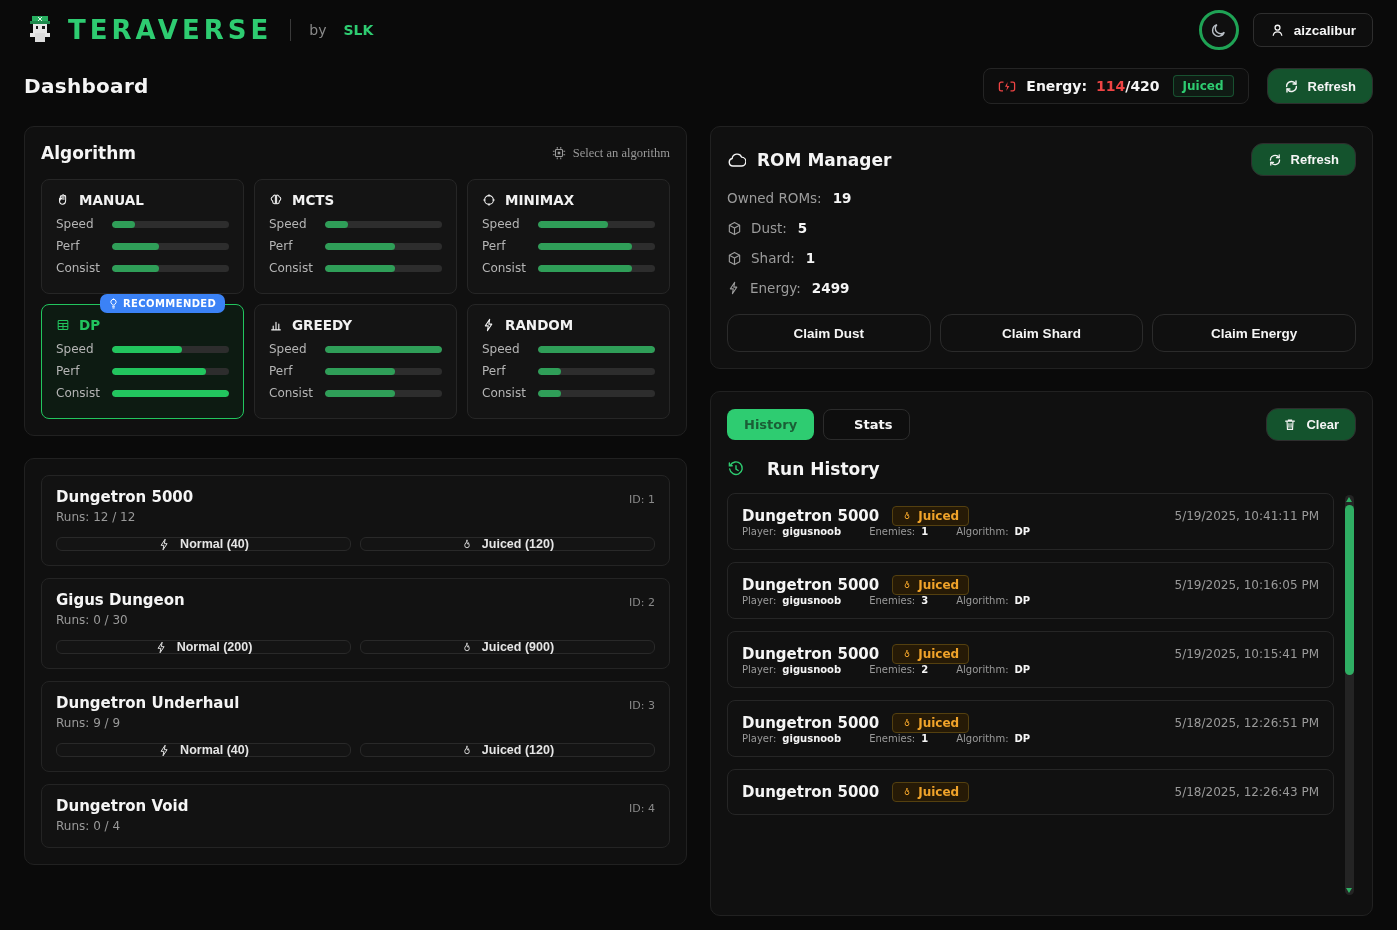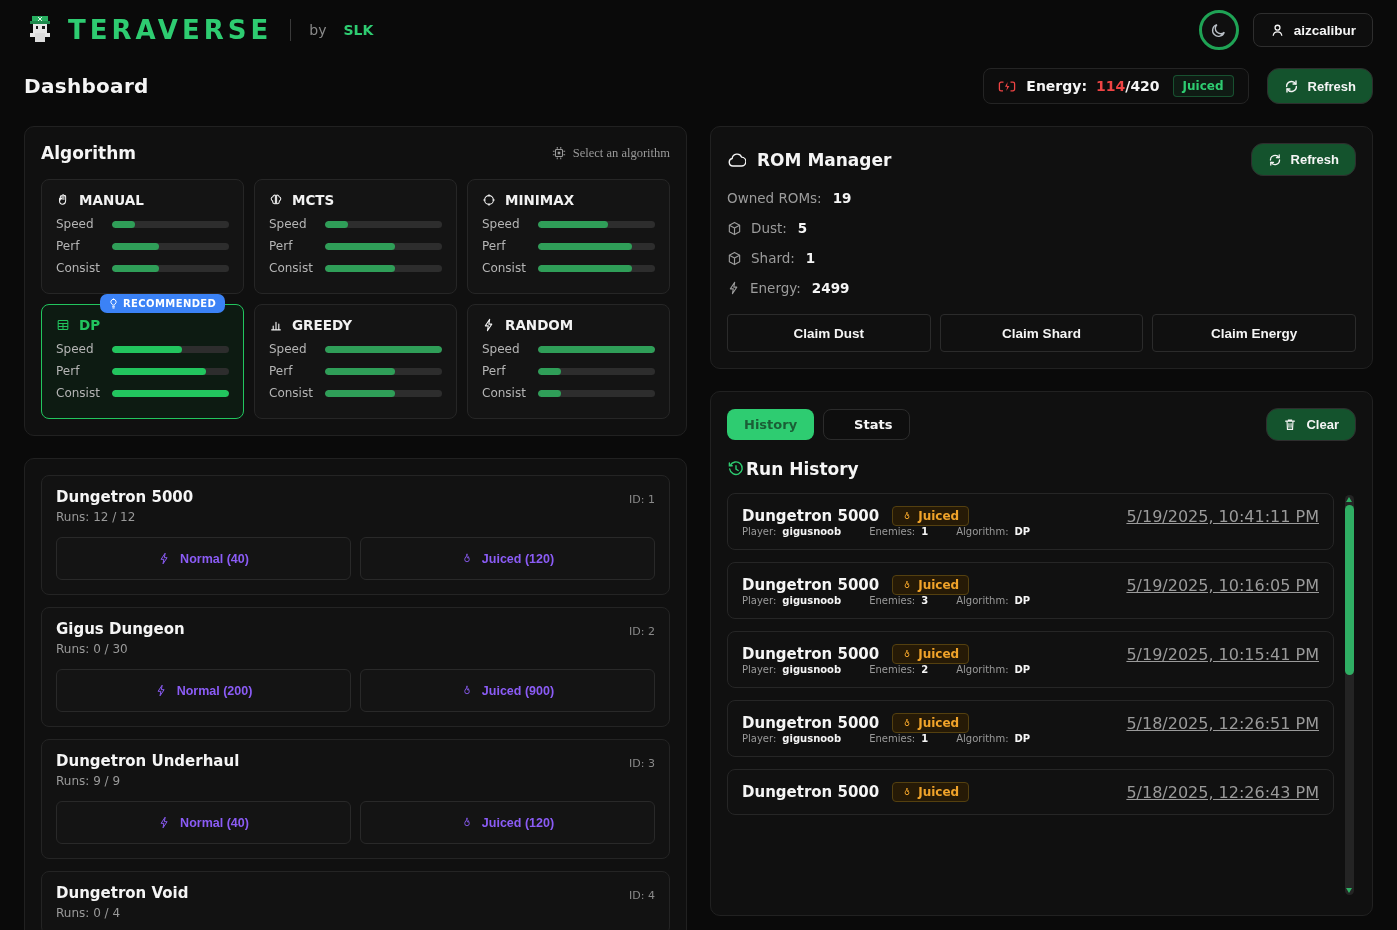--- a/index.html
+++ b/index.html
@@ -59,45 +59,45 @@
   .selected .bar-fill { background:#22c55e; }
 
   
   .dungeon-card { border:1px solid #242424; background:#121212; border-radius:8px; padding:12px 14px 14px; margin-bottom:12px; }
   .dungeon-card:last-child { margin-bottom:0; }
   .dungeon-top { display:flex; justify-content:space-between; align-items:flex-start; }
   .dungeon-name { font-size:15px; font-weight:800; }
   .dungeon-id { color:#8a8a8a; font-size:11px; padding-top:5px; }
   .dungeon-runs { color:#9a9a9a; font-size:12px; margin-top:4px; }
   .dungeon-btns { display:flex; gap:9px; margin-top:13px; }
-  .run-btn { flex:1; height:43px; display:flex; align-items:center; justify-content:center; gap:9px;
-    border-radius:6px; font-size:12.5px; font-weight:700; border:1px solid #292929; background:#141414; color:#8b5cf6; cursor:pointer; }
+  .run-btn { flex:1; height:14px; display:flex; align-items:center; justify-content:center; gap:9px;
+    border-radius:6px; font-size:12.5px; font-weight:700; border:1px solid #292929; background:#141414; color:#e5e5e5; cursor:pointer; }
 
   
   .rom-title-wrap { display:flex; align-items:center; gap:11px; font-size:17px; font-weight:800; }
   .rom-row { display:flex; align-items:center; gap:9px; margin:14px 0; font-size:13.5px; color:#9c9c9c; }
   .rom-row .val { color:#f5f5f5; font-weight:700; margin-left:2px; }
   .claim-row { display:flex; gap:9px; margin-top:18px; }
-  .claim-btn { flex:1; height:38px; border:1px solid #2b2b2b; border-radius:4px; background:#101010;
+  .claim-btn { flex:1; height:38px; border:1px solid #2b2b2b; border-radius:12px; background:#101010;
     color:#f5f5f5; font-weight:700; font-size:13.5px; cursor:pointer; }
 
   
   .tabs-row { display:flex; align-items:center; margin-bottom:18px; }
   .tab { height:31px; padding:0 17px; border-radius:8px; font-weight:700; font-size:13px; display:flex; align-items:center; cursor:pointer; }
   .tab.active { background:#2ecc71; color:#1b5e36; }
   .tab.inactive { border:1px solid #2b2b2b; color:#f5f5f5; margin-left:9px; background:#0e0e0e;padding-left:30px; }
   .tabs-row .spacer { flex:1; }
-  .rh-head { display:flex; align-items:center; gap:1px; font-size:17px; font-weight:800; margin-bottom:14px; }
+  .rh-head { display:flex; align-items:center; gap:22px; font-size:17px; font-weight:800; margin-bottom:14px; }
   .run-list { position:relative; height:406px; overflow:hidden; padding-right:22px; }
   .run-card { border:1px solid #262626; border-radius:8px; padding:12px 14px; margin-bottom:12px; background:#111111; }
   .run-top { display:flex; align-items:center; }
   .run-name { font-size:15px; font-weight:800; }
   .juiced-tag { display:flex; align-items:center; gap:6px; margin-left:13px; color:#f0a32a; background:#261a06;
     border:1px solid #54400f; border-radius:4px; padding:2px 9px; font-size:12px; font-weight:700; }
-  .run-date { margin-left:auto; color:#9a9a9a; font-size:16px;text-decoration:underline; }
+  .run-date { margin-left:auto; color:#9a9a9a; font-size:12px; }
   .run-meta { display:flex; gap:28px; font-size:10px; color:#9a9a9a; }
   .run-meta b { color:#f5f5f5; margin-left:6px; font-weight:700; }
   .vscroll { position:absolute; top:2px; right:2px; width:9px; height:400px; background:#242424; border-radius:5px; }
   .vthumb { position:absolute; top:10px; left:0; width:9px; height:170px; background:#2fae63; border-radius:5px; cursor:grab; }
   .varrow { position:absolute; left:1px; width:0; height:0; border-left:3.5px solid transparent; border-right:3.5px solid transparent; }
   .varrow.up { top:2px; border-bottom:5px solid #2fae63; }
   .varrow.down { bottom:2px; border-top:5px solid #2fae63; }
 </style>
 </head>
 <body>

